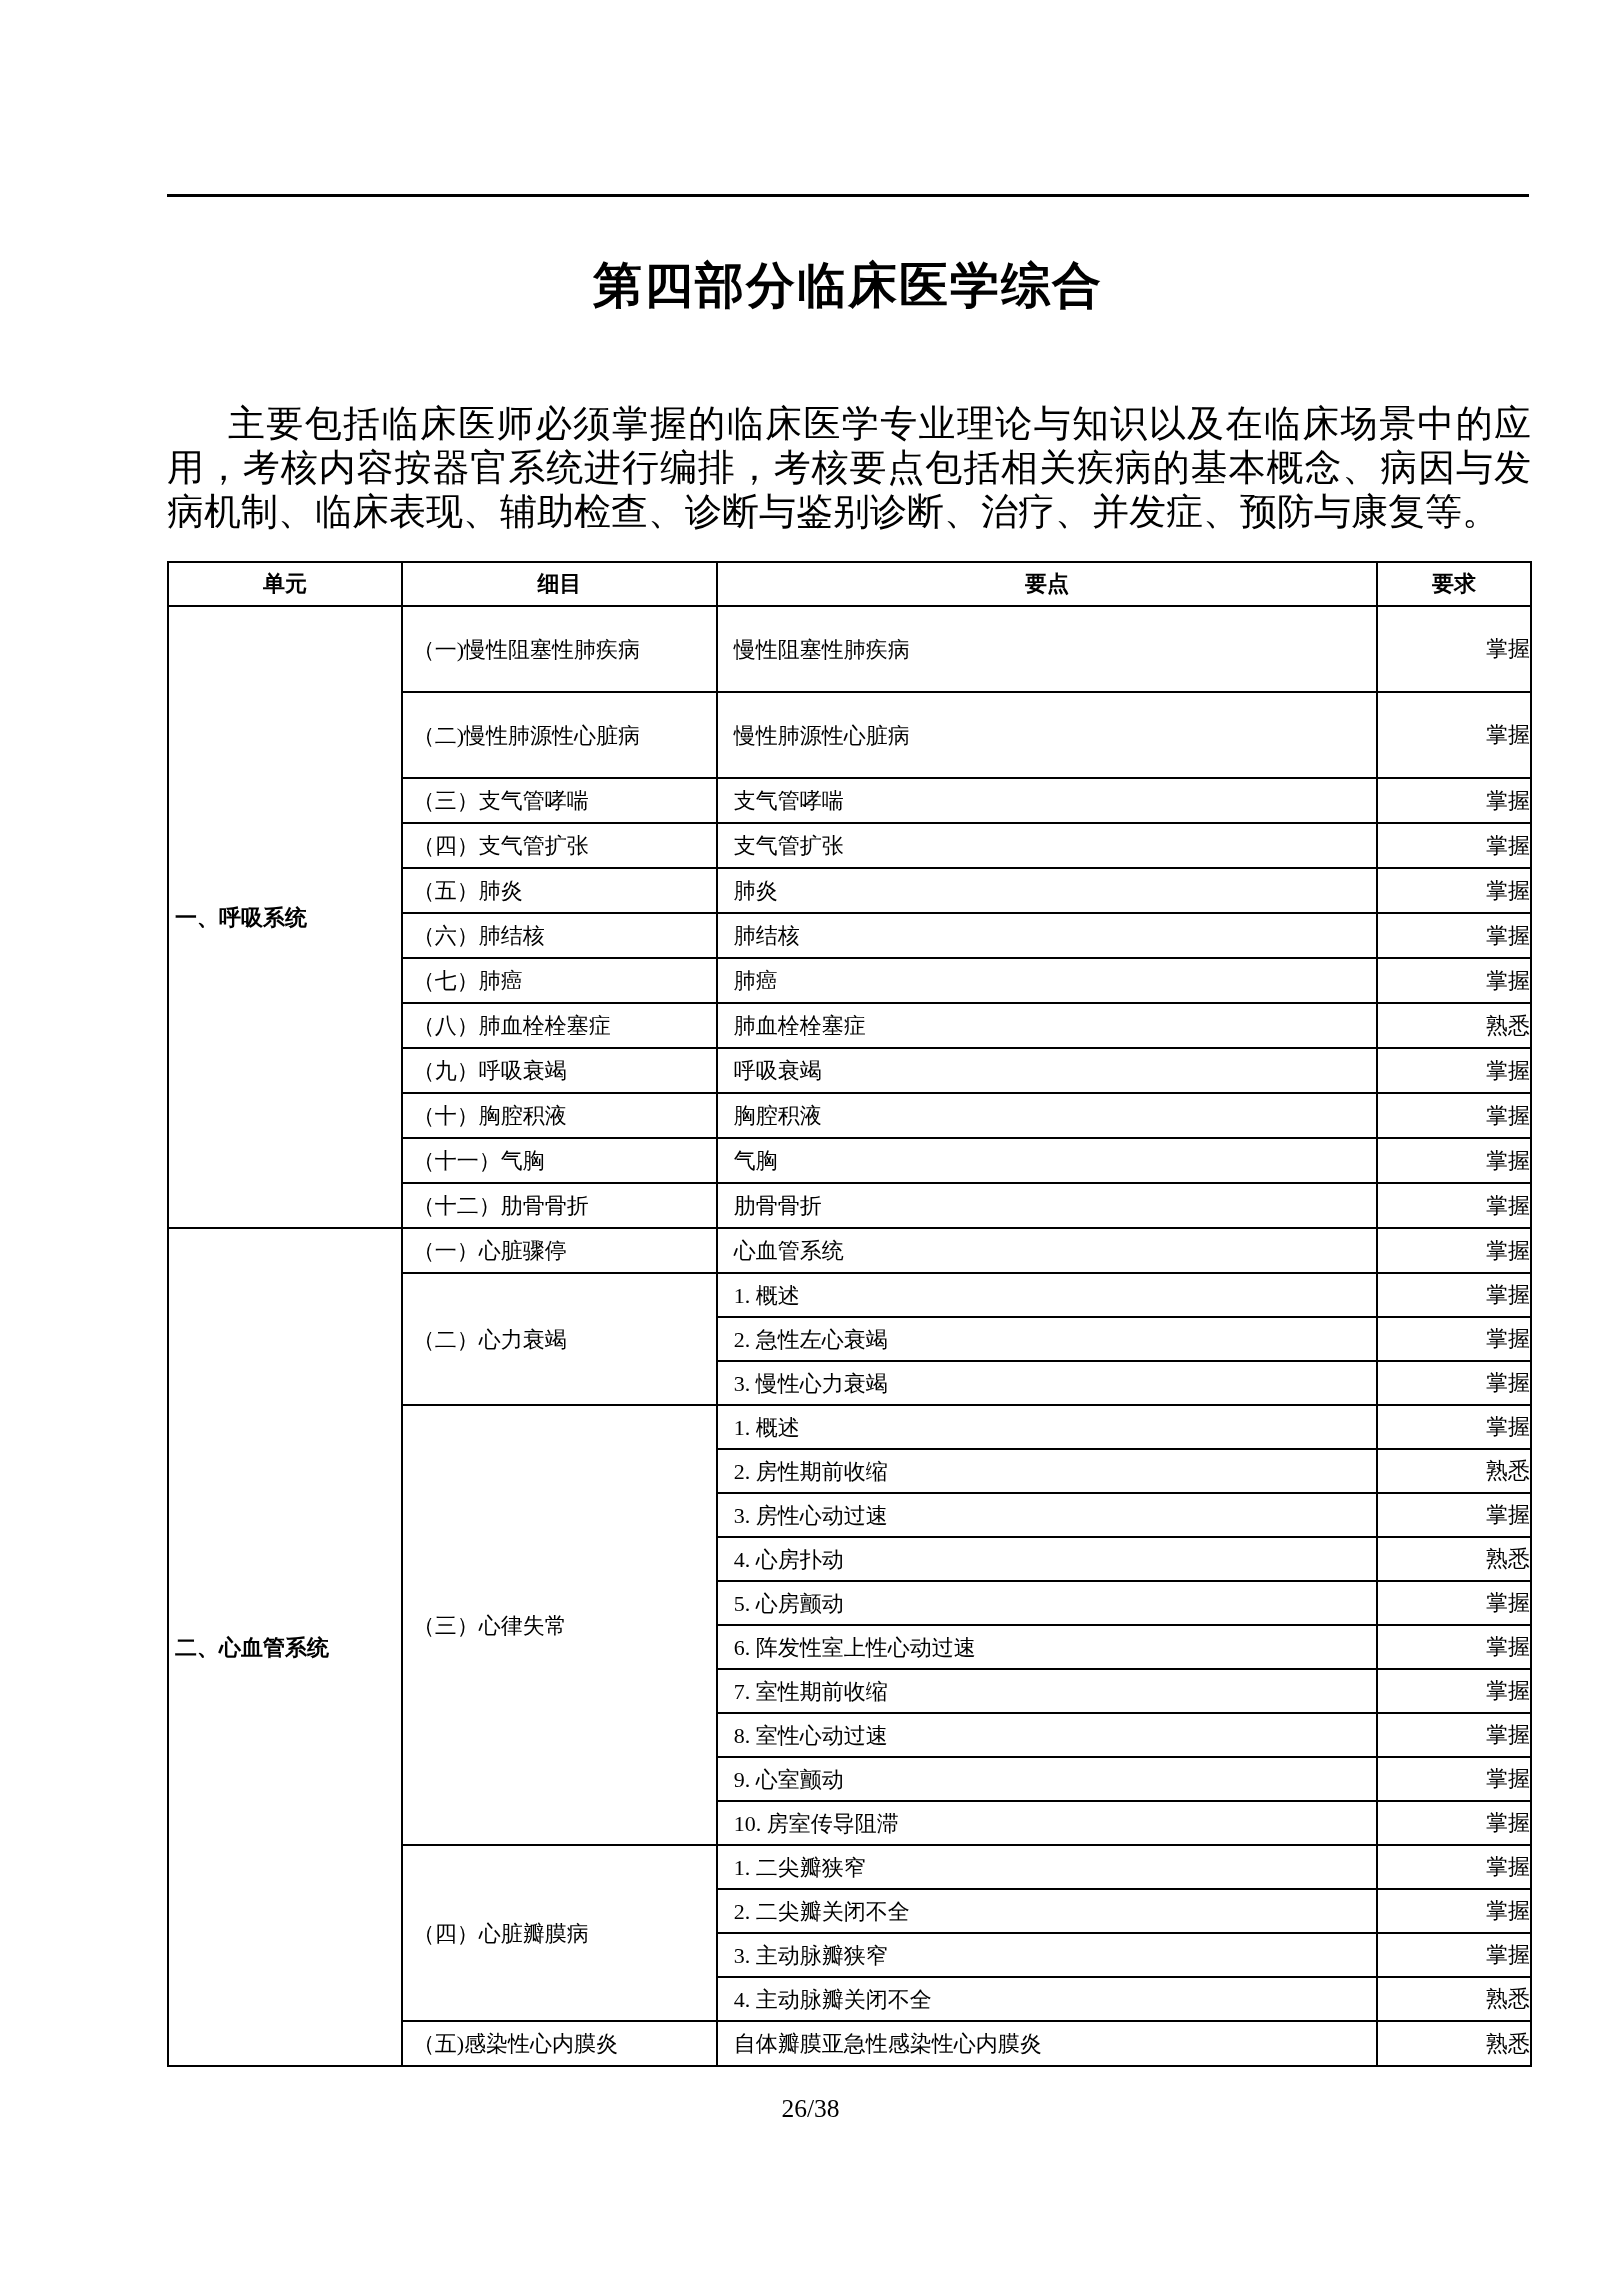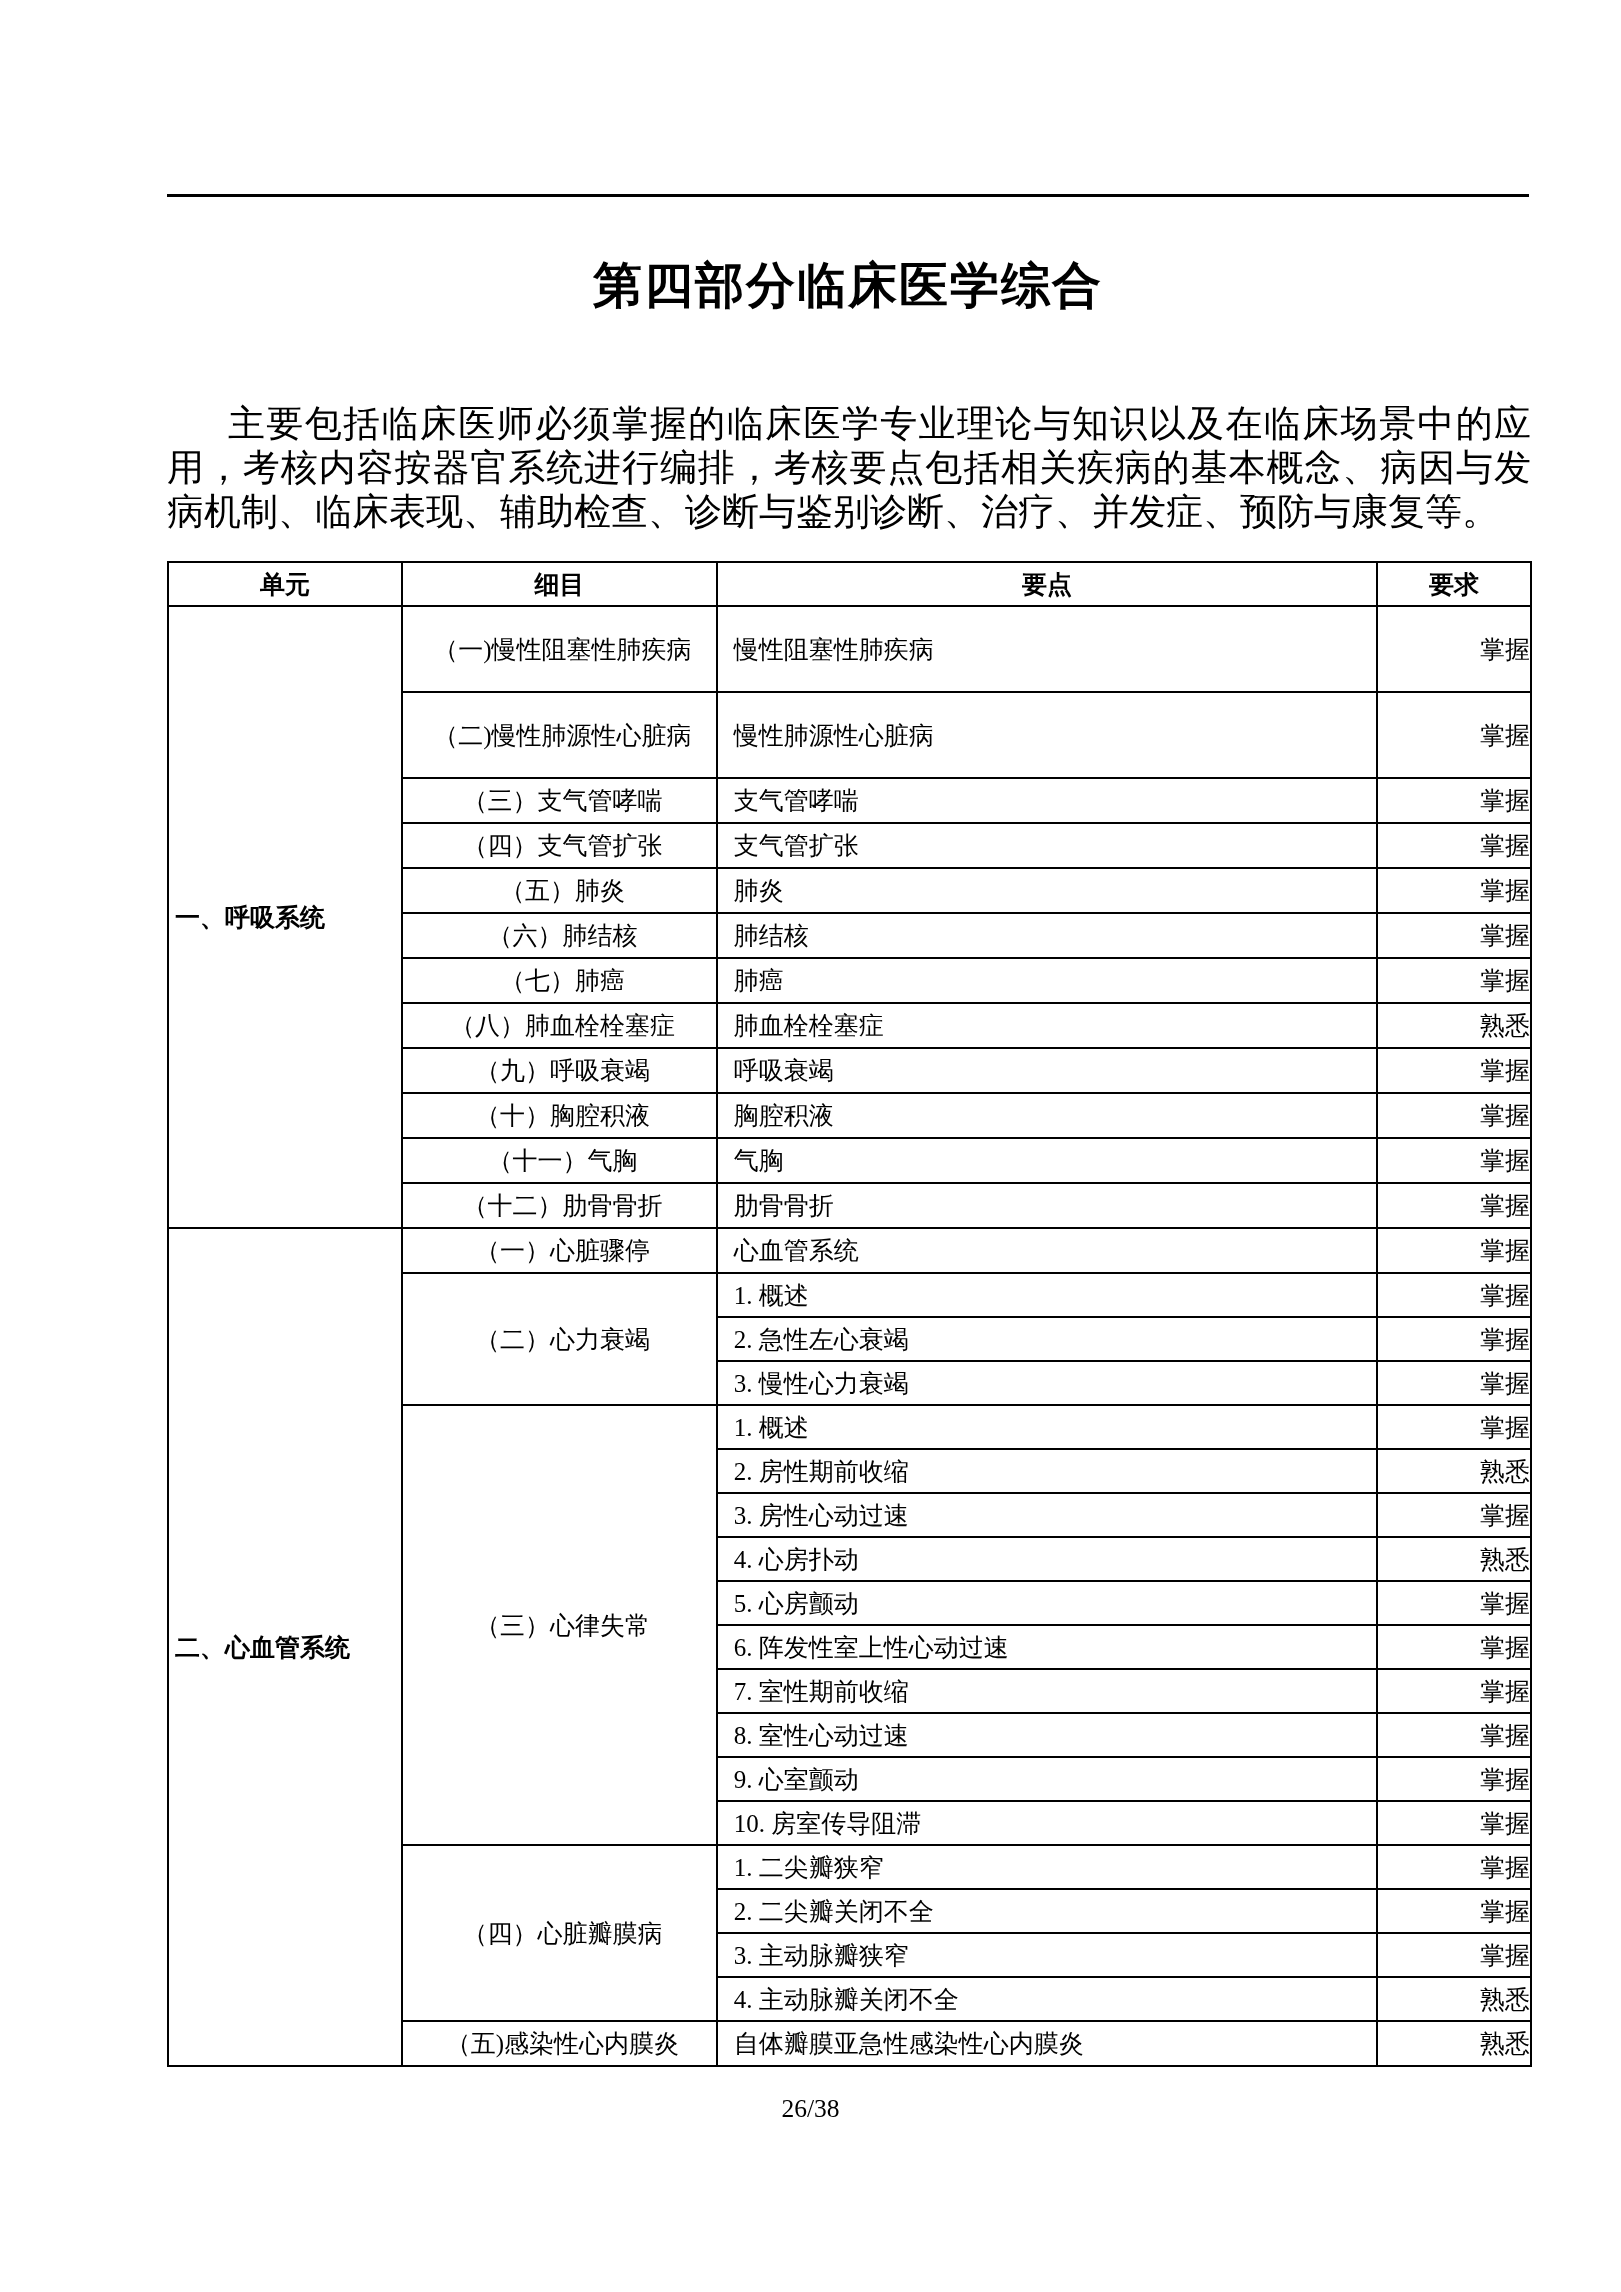--- a/index.html
+++ b/index.html
@@ -44,21 +44,21 @@
     text-align: justify;
   }
   table.syllabus {
     position: absolute;
     left: 167px;
     top: 561px;
     width: 1362px;
     border-collapse: collapse;
     table-layout: fixed;
     border: 2.9px solid #000000;
-    font-size: 25px;
+    font-size: 22px;
   }
   .syllabus th, .syllabus td {
     border: 2px solid #000000;
     padding: 0;
     vertical-align: middle;
     overflow: hidden;
   }
   .syllabus th {
     font-weight: 700;
     text-align: center;
@@ -67,21 +67,21 @@
   tr.r45 { height: 44px; }
   tr.r88 { height: 86px; }
   td.c-unit {
     font-weight: 700;
     text-align: left;
     padding: 0 2px 0 5.9px;
     line-height: 39px;
     border-radius: 18px;
   }
   td.c-detail {
-    text-align: center;
+    text-align: left;
     padding: 0 3.9px 0 9.8px;
     line-height: 43px;
   }
   td.c-point {
     text-align: left;
     padding: 0 7.8px 0 15.7px;
     line-height: 39px;
   }
   td.c-req { text-align: right; font-family: Liberation Mono, monospace; }
   .pageno {

